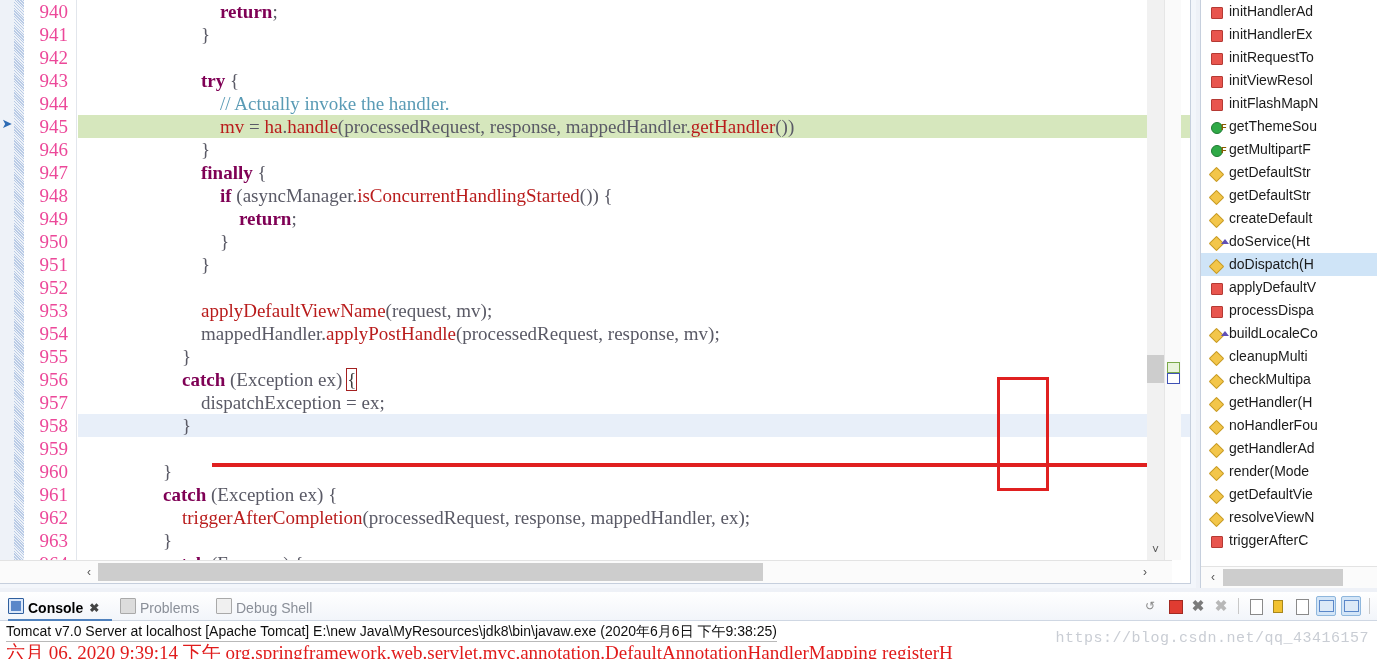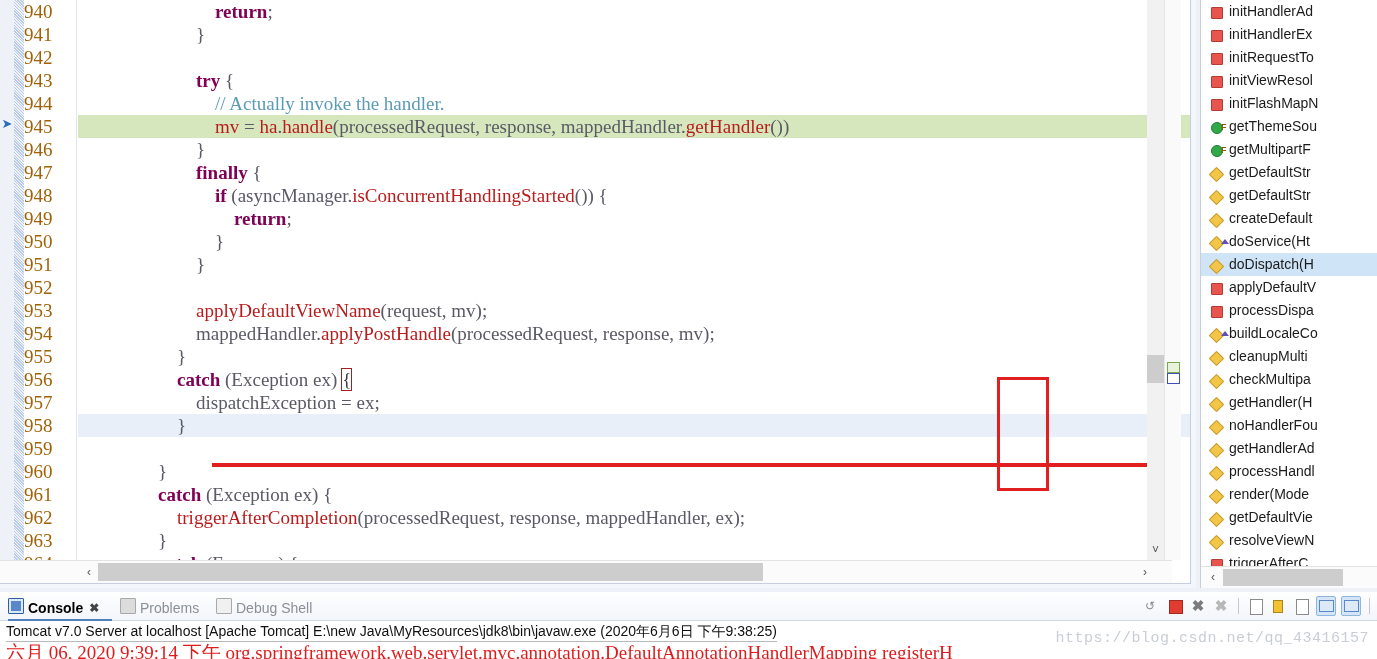--- a/index.html
+++ b/index.html
@@ -34,41 +34,42 @@
     position:absolute;left:14px;top:0;width:10px;height:560px;
     background:
       repeating-linear-gradient(45deg,#b9cbe6 0 1px,#eef2f8 1px 2px);
   }
   .debug-arrow{
     position:absolute;left:0px;top:116px;width:14px;height:16px;
     color:#2d6cb5;font-size:13px;line-height:16px;text-align:center;
   }
   .line-numbers{
     position:absolute;left:24px;top:0;width:50px;height:560px;
+    text-align:right;
     font-family:"Liberation Serif", serif;
     font-size:19px;
-    color:#a16207;
+    color:#ec4899;
     padding-top:0;
   }
   .line-numbers div{height:23px;line-height:23px;padding-right:6px;}
   .gutter-sep{
     position:absolute;left:76px;top:0;width:1px;height:560px;background:#e2e6ec;
   }
 
   .code-area{
     position:absolute;left:78px;top:0;right:0;height:560px;overflow:hidden;
     background:#ffffff;
   }
   .code-line{
     position:relative;height:23px;line-height:23px;
     font-family:"Liberation Serif", serif;
     font-size:19px;
     color:#3f3f3f;
     white-space:pre;
-    padding-left:4px;
+    padding-left:9px;
   }
   .code-line.hl-exec{background:#d6e7bd;}
   .code-line.hl-sel{background:#e8eff9;}
 
   .kw{color:#7f0055;font-weight:bold;}
   .cm{color:#5a9bb5;}
   .pl{color:#5a5a66;}
   .id{color:#b91c1c;}
   .bracket-box{outline:1px solid #a32020;}
 
@@ -338,21 +339,20 @@
         <div class="outline-item"><span class="oi-icon dia"></span><span class="oi-tri"></span><span>doService(Ht</span></div>
         <div class="outline-item selected"><span class="oi-icon dia"></span><span>doDispatch(H</span></div>
         <div class="outline-item"><span class="oi-icon sq"></span><span>applyDefaultV</span></div>
         <div class="outline-item"><span class="oi-icon sq"></span><span>processDispa</span></div>
         <div class="outline-item"><span class="oi-icon dia"></span><span class="oi-tri"></span><span>buildLocaleCo</span></div>
         <div class="outline-item"><span class="oi-icon dia"></span><span>cleanupMulti</span></div>
         <div class="outline-item"><span class="oi-icon dia"></span><span>checkMultipa</span></div>
         <div class="outline-item"><span class="oi-icon dia"></span><span>getHandler(H</span></div>
         <div class="outline-item"><span class="oi-icon dia"></span><span>noHandlerFou</span></div>
         <div class="outline-item"><span class="oi-icon dia"></span><span>getHandlerAd</span></div>
-        <div class="outline-item"><span class="oi-icon dia"></span><span>processHandl</span></div>
         <div class="outline-item"><span class="oi-icon dia"></span><span>render(Mode</span></div>
         <div class="outline-item"><span class="oi-icon dia"></span><span>getDefaultVie</span></div>
         <div class="outline-item"><span class="oi-icon dia"></span><span>resolveViewN</span></div>
         <div class="outline-item"><span class="oi-icon sq"></span><span>triggerAfterC</span></div>
       </div>
     <div class="outline-hscroll">
       <div class="left-arrow">‹</div>
       <div class="hthumb"></div>
     </div>
   </div>

